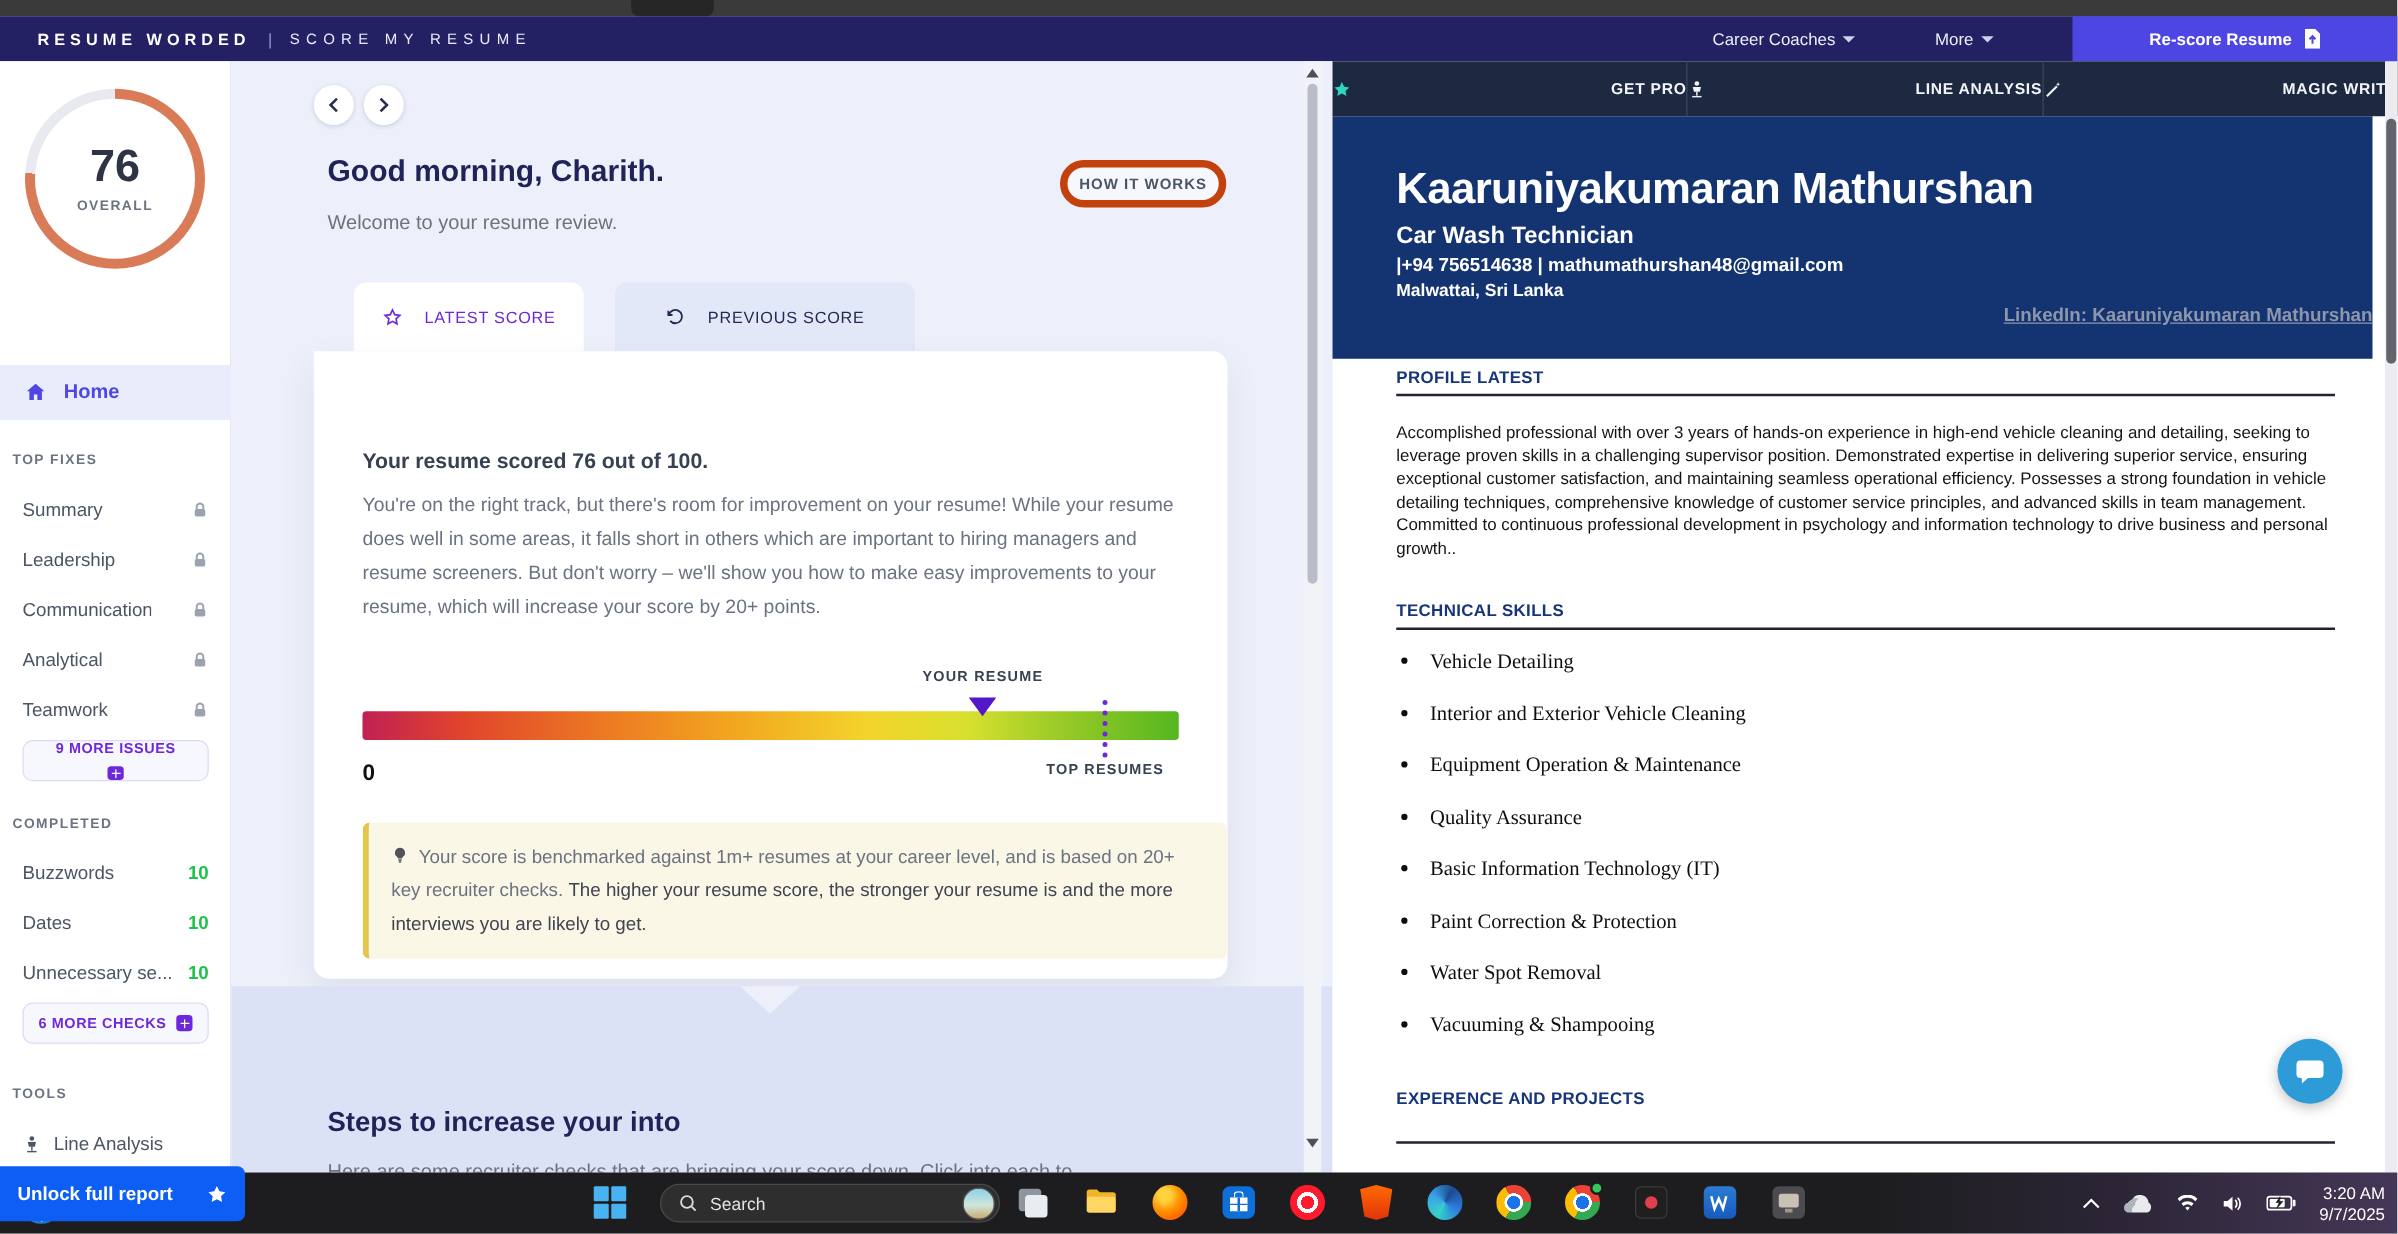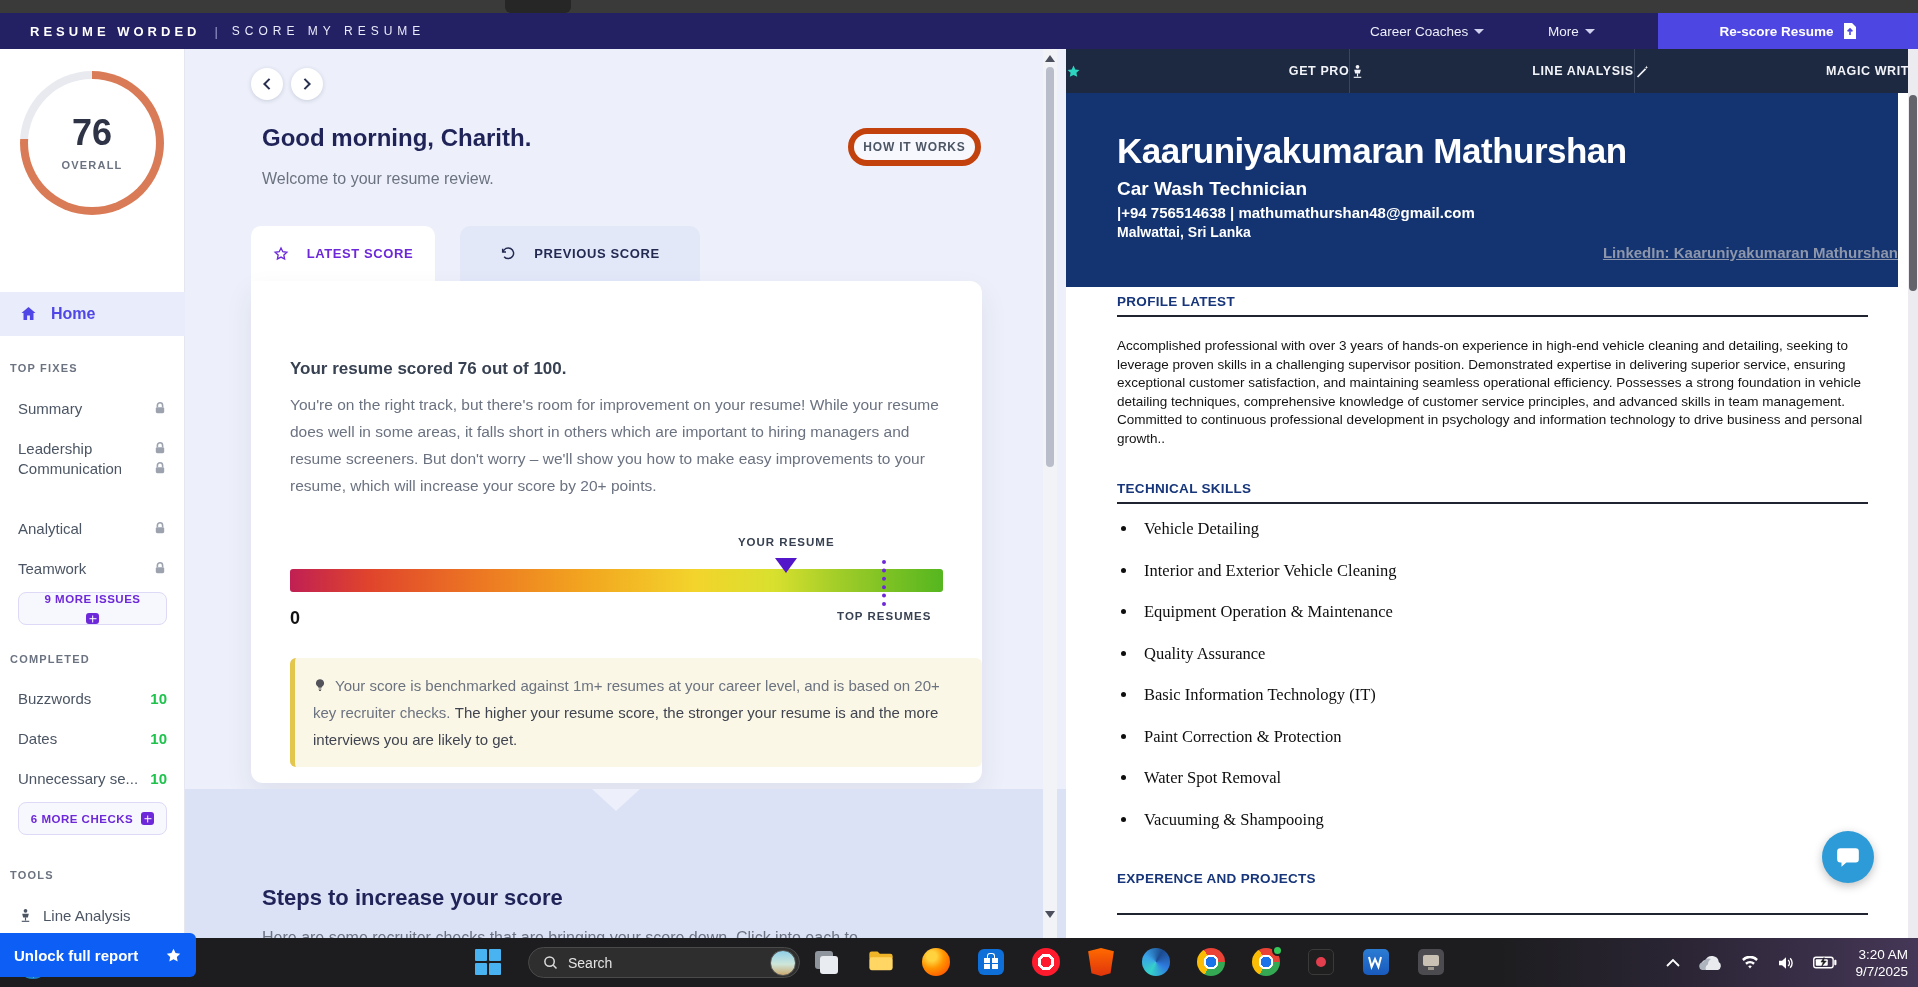--- a/index.html
+++ b/index.html
@@ -39,21 +39,21 @@
   .plus-badge:after { width:1.6px; height:7px; }
   #unlock { position:absolute; left:0; top:884px; width:196px; height:44px; background:#0d5ef4; border-radius:0 6px 6px 0; color:#fff; font-size:15px; font-weight:700; display:flex; align-items:center; padding:0 14px; gap:10px; cursor:pointer; z-index:5; }
   .tool-row { position:absolute; left:0; width:185px; height:28px; display:flex; align-items:center; gap:10px; padding-left:18px; color:#4b5563; font-size:15px; cursor:pointer; }
 
   
   #main { left:185px; top:49px; width:881px; height:889px; background:#edf0fa; overflow:hidden; }
   .circ-btn { position:absolute; width:32px; height:32px; border-radius:50%; background:#fff; box-shadow:0 1px 4px rgba(40,50,90,.18); display:flex; align-items:center; justify-content:center; color:#2a3150; cursor:pointer; }
   #greeting { position:absolute; left:77px; top:75px; font-size:24px; font-weight:700; color:#1f2358; }
   #howworks { position:absolute; left:663px; top:79px; width:133px; height:38px; border:6px solid #c2410c; border-radius:19px; background:#f7f8fd; color:#4b5563; font-size:12px; font-weight:700; letter-spacing:.8px; display:flex; align-items:center; justify-content:center; cursor:pointer; }
   #welcome { position:absolute; left:77px; top:121px; font-size:16px; color:#6b7280; }
-  .tab { position:absolute; top:177px; height:55px; border-radius:10px 10px 0 0; display:flex; align-items:center; justify-content:center; gap:18px; font-size:13px; font-weight:700; letter-spacing:.6px; cursor:pointer; }
+  .tab { position:absolute; top:177px; height:55px; border-radius:10px 10px 0 0; display:flex; align-items:center; justify-content:center; gap:18px; font-size:13px; font-weight:400; letter-spacing:.6px; cursor:pointer;margin-left:32px; }
   #tab-latest { left:66px; width:184px; background:#fff; color:#6d28d9; }
   #tab-prev { left:275px; width:240px; background:#e2e8f8; color:#232a52; }
   #card { position:absolute; left:66px; top:232px; width:731px; height:502px; background:#fff; border-radius:0 12px 12px 12px; box-shadow:0 12px 28px rgba(35,45,95,.08); }
   #headline { position:absolute; left:39px; top:78px; font-size:17px; font-weight:700; color:#374151; }
   #scorepara { position:absolute; left:39px; top:110px; width:650px; font-size:15.5px; line-height:27px; color:#6b7280; }
   #bar-wrap { position:absolute; left:39px; top:255px; width:653px; height:110px; }
   #your-label { position:absolute; top:0; transform:translateX(-50%); font-size:11.5px; font-weight:700; letter-spacing:1px; color:#374151; white-space:nowrap; }
   #gbar { position:absolute; left:0; top:33px; width:653px; height:23px; border-radius:3px; background:linear-gradient(90deg,#c02053 0%,#e0442c 12%,#ed7a22 30%,#f2a51f 45%,#f3d42c 62%,#d9e02e 74%,#9ccb28 85%,#55b61f 100%); }
   #marker { position:absolute; top:22px; transform:translateX(-50%); width:0; height:0; border-left:11px solid transparent; border-right:11px solid transparent; border-top:15px solid #5317c9; }
   #dotline { position:absolute; top:24px; height:46px; width:0; border-left:4px dotted #6d28d9; transform:translateX(-50%); }
@@ -164,21 +164,21 @@
     </div>
     <div class="fix-row" style="top:386px;">
       <span class="lbl">Leadership</span>
       <span class="lock">
           <svg width="14" height="14" viewBox="0 0 16 16">
             <path d="M5 7V5a3 3 0 0 1 6 0v2" fill="none" stroke="currentColor" stroke-width="1.8"></path>
             <rect x="3.2" y="7" width="9.6" height="7" rx="1.6" fill="currentColor"></rect>
           </svg>
         </span>
     </div>
-    <div class="fix-row" style="top:406px;gap:32px;">
+    <div class="fix-row" style="top:426px;gap:32px;">
       <span class="lbl">Communication</span>
       <span class="lock">
           <svg width="14" height="14" viewBox="0 0 16 16">
             <path d="M5 7V5a3 3 0 0 1 6 0v2" fill="none" stroke="currentColor" stroke-width="1.8"></path>
             <rect x="3.2" y="7" width="9.6" height="7" rx="1.6" fill="currentColor"></rect>
           </svg>
         </span>
     </div>
     <div class="fix-row" style="top:466px;">
       <span class="lbl">Analytical</span>
@@ -283,21 +283,21 @@
         <svg style="display:inline-block; vertical-align:-2px; margin-right:8px;" width="14" height="15" viewBox="0 0 16 16" fill="#52525b">
             <path d="M8 .8a4.6 4.6 0 0 0-2.6 8.4c.4.3.8.9.8 1.4h3.6c0-.5.4-1.1.8-1.4A4.6 4.6 0 0 0 8 .8z"></path>
             <rect x="6.3" y="11.4" width="3.4" height="1.2" rx=".6"></rect>
             <rect x="6.8" y="13.2" width="2.4" height="1.2" rx=".6"></rect>
           </svg><span class="t1">Your score is benchmarked against 1m+ resumes at your career level, and is based on 20+ key recruiter checks.</span> <span class="t2">The higher your resume score, the stronger your resume is and the more interviews you are likely to get.</span>
       </div>
     </div>
 
     <div id="steps">
       <div class="notch"></div>
-      <h2>Steps to increase your score</h2>
+      <h2>Steps to increase your into</h2>
       <p>Here are some recruiter checks that are bringing your score down. Click into each to</p>
     </div>
 
     <div id="msb-track"></div>
     <div class="tri-up abs" style="left:860px; top:6px;"></div>
     <div id="msb-thumb"></div>
     <div class="tri-dn abs" style="left:860px; top:862px;"></div>
   </main>
 
   <section class="abs" id="preview">

